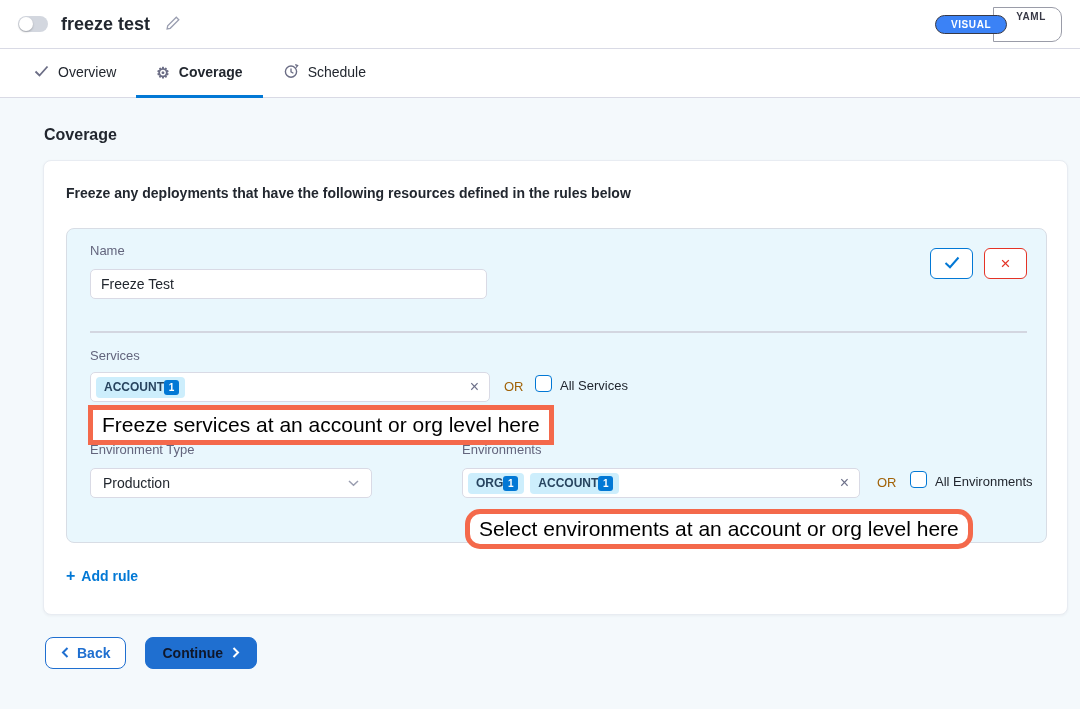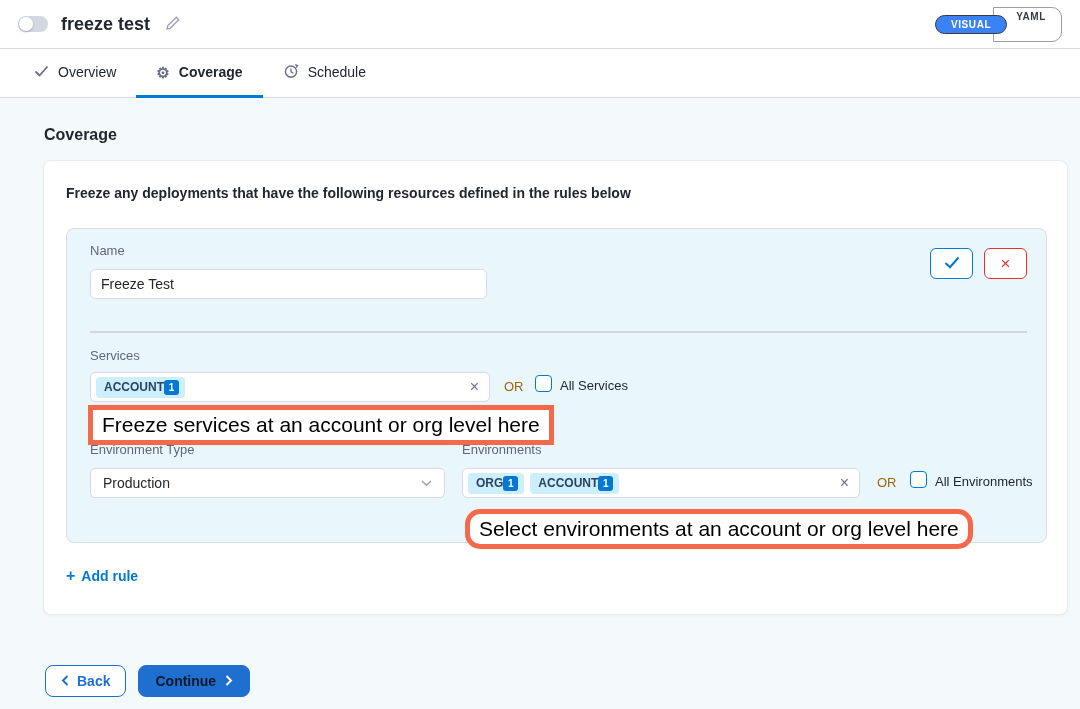--- a/index.html
+++ b/index.html
@@ -103,21 +103,21 @@
     position:absolute; display:inline-block; background:#fff;
     border:5px solid #f4694b; padding:3px 9px; white-space:nowrap;
     font-size:21px; color:#000; z-index:5;
   }
   .add-rule {
     margin:24px 0 0 22px; display:inline-flex; align-items:center; gap:6px;
     color:#0278d5; font-size:14px; font-weight:600; cursor:pointer;
   }
   .add-rule .plus { font-size:16px; font-weight:700; }
   
-  .footer { margin:50px 0 0 45px; display:flex; gap:12px; }
+  .footer { margin:22px 0 0 45px; display:flex; gap:19px; }
   .btn-back {
     height:32px; padding:0 15px; background:#fff; border:1.5px solid #1f6fd0;
     border-radius:8px; color:#1f6fd0; font-size:14px; font-weight:700;
     display:flex; align-items:center; gap:8px; cursor:pointer;
     font-family:"Liberation Sans",sans-serif;
   }
   .btn-continue {
     height:32px; padding:0 16px; background:#1f6fd0; border:1.5px solid #1f6fd0;
     border-radius:8px; color:#0f172a; font-size:14px; font-weight:700;
     display:flex; align-items:center; gap:9px; cursor:pointer;
@@ -204,21 +204,21 @@
         </span>
         <span class="clear-x">×</span>
       </div>
       <span class="or-label" style="left:437px; top:150px;">OR</span>
       <span class="checkbox" style="left:468px; top:146px;"></span>
       <span class="check-text" style="left:493px; top:149px;">All Services</span>
 
       <div class="annotation" style="left:21px; top:176px;">Freeze services at an account or org level here</div>
 
       <span class="field-label" style="left:23px; top:213px;">Environment Type</span>
-      <div class="select" style="left:23px; top:239px; width:355px;">
+      <div class="select" style="left:23px; top:239px; width:282px;">
         <span>Production</span>
         <span class="chev-down">
           <svg width="11" height="7" viewBox="0 0 11 7">
               <polyline points="1,1 5.5,5.3 10,1" fill="none" stroke="#9a9eb0" stroke-width="1.5"></polyline>
             </svg>
         </span>
       </div>
 
       <span class="field-label" style="left:395px; top:213px;">Environments</span>
       <div class="multiselect" style="left:395px; top:239px; width:398px;">

